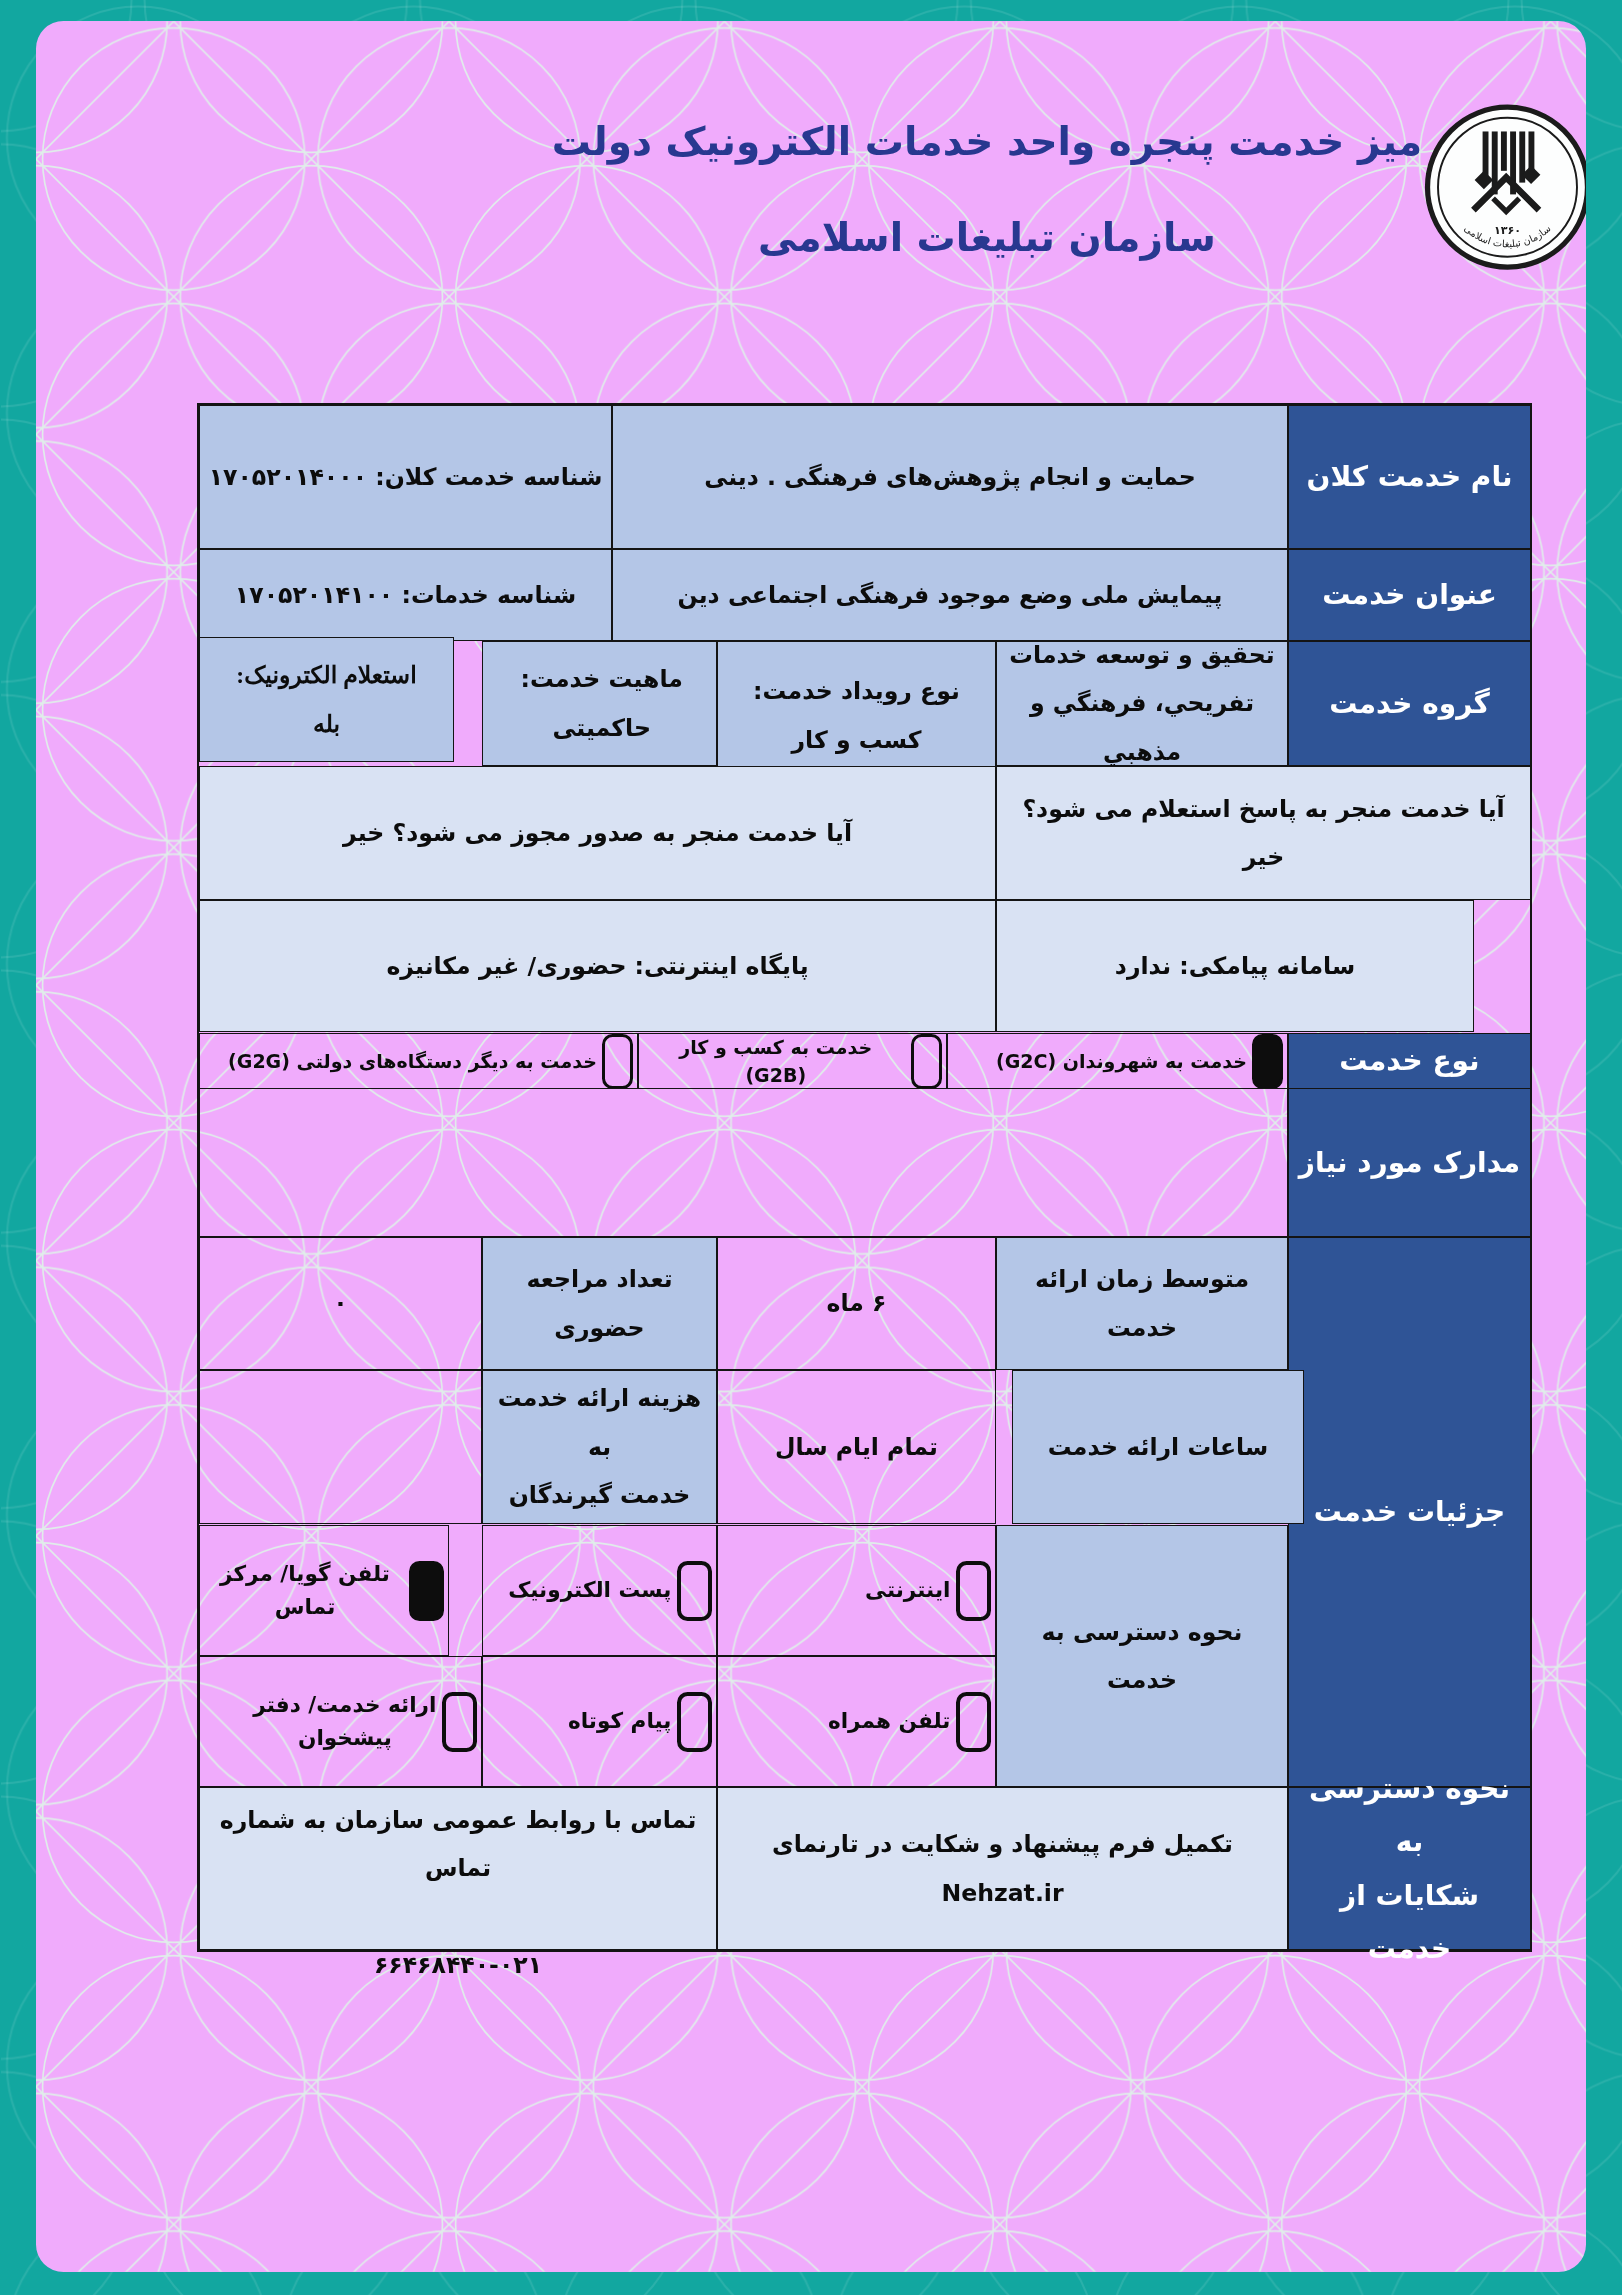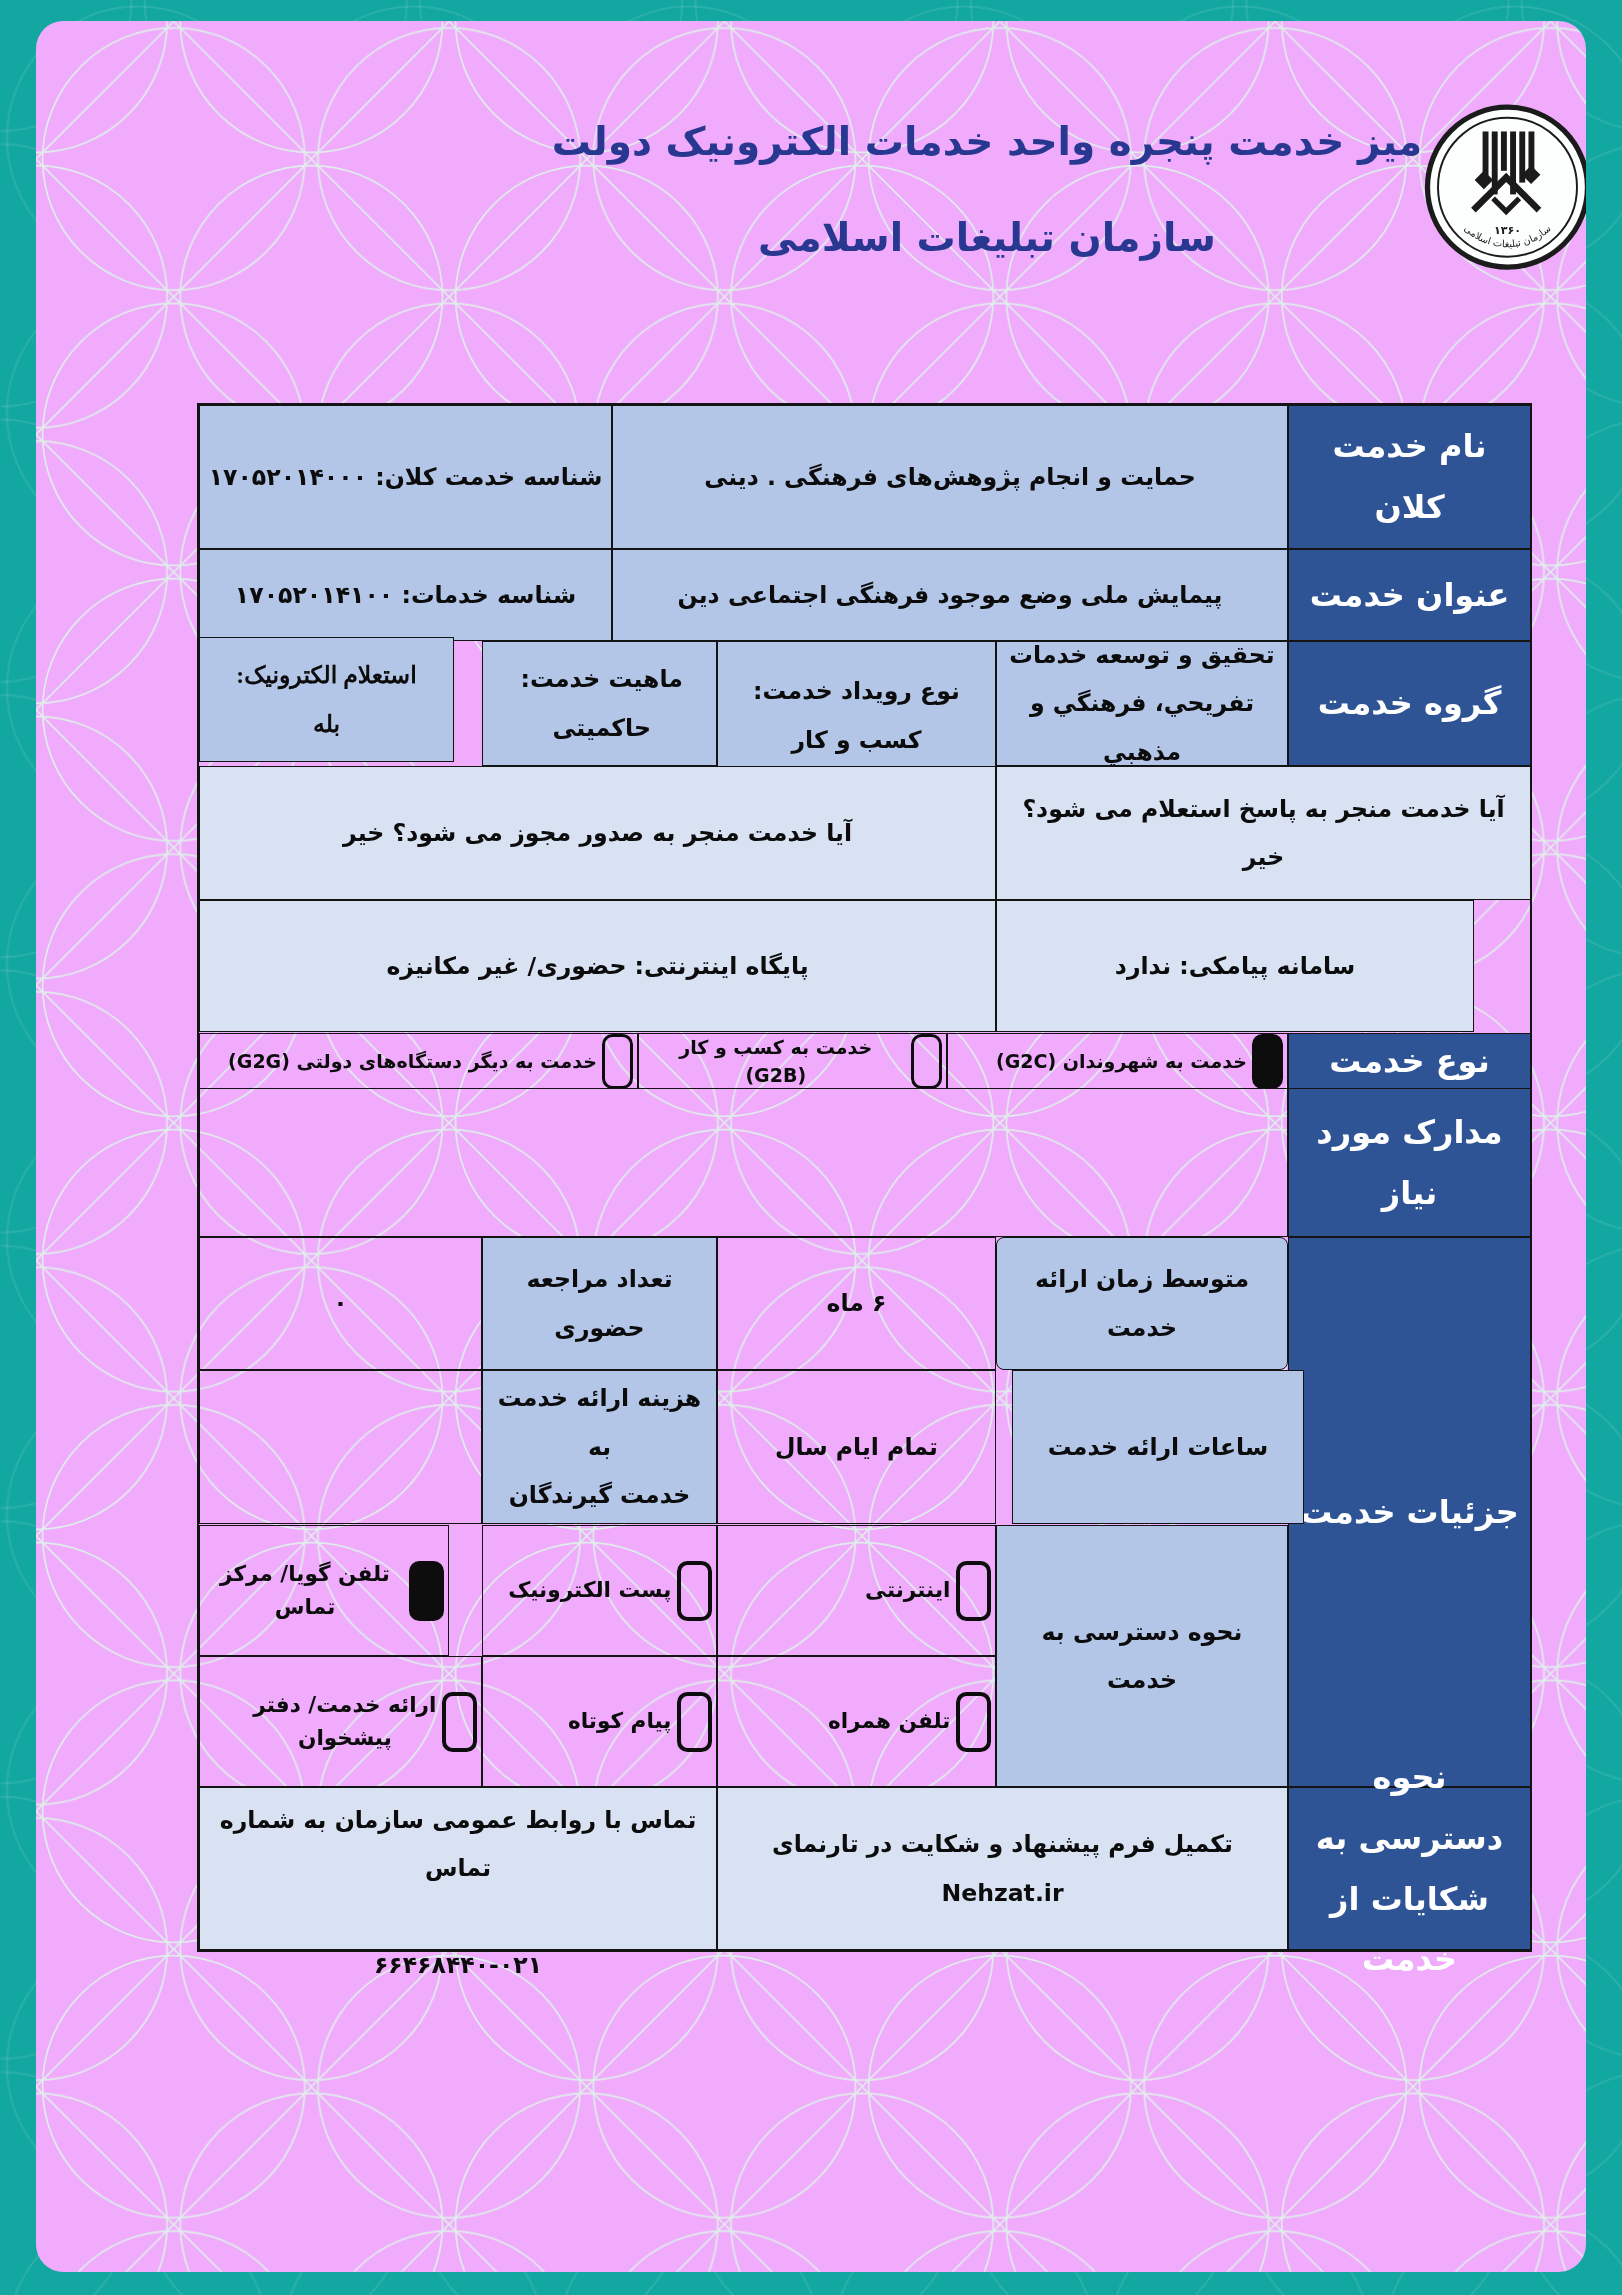--- a/index.html
+++ b/index.html
@@ -20,21 +20,21 @@
   .title-1{top:98px;}
   .title-2{top:194px;}
   .logo{position:absolute;left:1386px;top:79px;z-index:2;} 
   .table{position:absolute;left:161px;top:382px;width:1331px;height:1545px;z-index:3;border:2px solid #141414;box-sizing:content-box;}
   .cell{
     position:absolute;box-sizing:border-box;border:1.3px solid #141414;
     display:flex;align-items:center;justify-content:center;
     text-align:center;font-weight:bold;color:#0c0c0c;font-size:23.6px;line-height:2.05;
     white-space:pre-line;padding:2.6px 6.6px;
   }
-  .hdr{background:#2f5496;color:#ffffff;font-size:32px;line-height:1.9;}
+  .hdr{background:#2f5496;color:#ffffff;font-size:28px;line-height:1.9;}
   .med{background:#b4c6e7;}
   .light{background:#d9e2f3;}
   .clear{background:transparent;}
   .check-cell{justify-content:flex-start;padding:2.6px 3.9px 2.6px 6.6px;gap:5.2px;white-space:pre-line;line-height:1.5;}
   .box{flex:0 0 auto;width:27.5px;height:52px;border:4.6px solid #0d0d0d;border-radius:10.5px;background:transparent;}
   .box.checked{background:#0d0d0d;}
   .small-cb{font-size:19px;}
   .small-cb .box{width:25px;height:49px;border-width:3.9px;}
   .mid-cb{font-size:21.6px;}
   .ltr-num{direction:ltr;unicode-bidi:isolate;}
@@ -144,21 +144,21 @@
       <div class="cell clear check-cell small-cb" style="left:0;top:628px;width:439px;height:56px;">
         <span class="box"></span>
         <span>خدمت به دیگر دستگاه‌های دولتی (G2G)</span>
       </div>
 
       <div class="cell hdr" style="left:1089px;top:683px;width:243px;height:149px;">مدارک مورد نیاز</div>
       <div class="cell clear" style="left:0;top:683px;width:1089px;height:149px;"></div>
 
       <div class="cell hdr" style="left:1089px;top:832px;width:243px;height:550px;">جزئیات خدمت</div>
 
-      <div class="cell med" style="left:797px;top:832px;width:292px;height:133px;border-radius:8px;">متوسط زمان ارائه خدمت</div>
+      <div class="cell med" style="left:797px;top:832px;width:292px;height:133px;">متوسط زمان ارائه خدمت</div>
       <div class="cell clear" style="left:518px;top:832px;width:279px;height:133px;">۶ ماه</div>
       <div class="cell med" style="left:283px;top:832px;width:235px;height:133px;">تعداد مراجعه
 حضوری</div>
       <div class="cell clear" style="left:0;top:832px;width:283px;height:133px;">۰</div>
 
       <div class="cell med" style="left:797px;top:965px;width:292px;height:154px;margin-left:16px;">ساعات ارائه خدمت</div>
       <div class="cell clear" style="left:518px;top:965px;width:279px;height:154px;">تمام ایام سال</div>
       <div class="cell med" style="left:283px;top:965px;width:235px;height:154px;">هزینه ارائه خدمت به
 خدمت گیرندگان</div>
       <div class="cell clear" style="left:0;top:965px;width:283px;height:154px;"></div>

